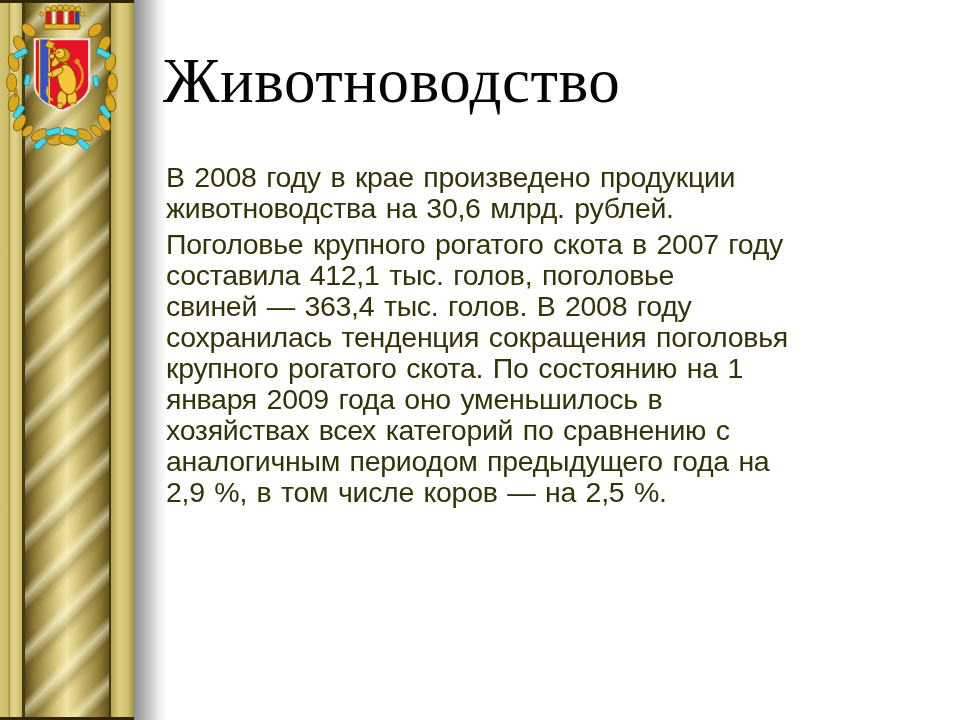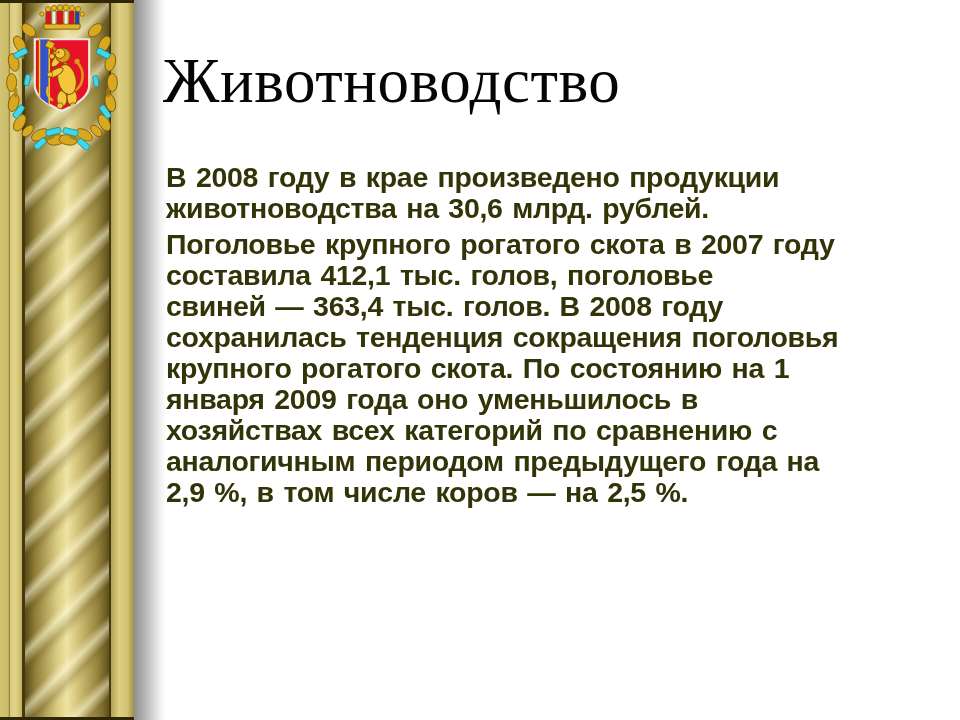--- a/index.html
+++ b/index.html
@@ -80,21 +80,21 @@
     letter-spacing: 0.5px;
     color: #050505;
     white-space: pre;
   }
   .slide-body {
     position: absolute; left: 166px; top: 162px; width: 780px;
   }
   .slide-body p {
     margin: 0 0 5px 0;
     font-family: "Liberation Sans", sans-serif;
-    font-weight: 700;
+    font-weight: 400;
     font-size: 28.5px;
     line-height: 31px;
     letter-spacing: -0.3px;
     word-spacing: 2px;
     color: #333308;
     white-space: pre;
   }
 </style>
 </head>
 <body>

